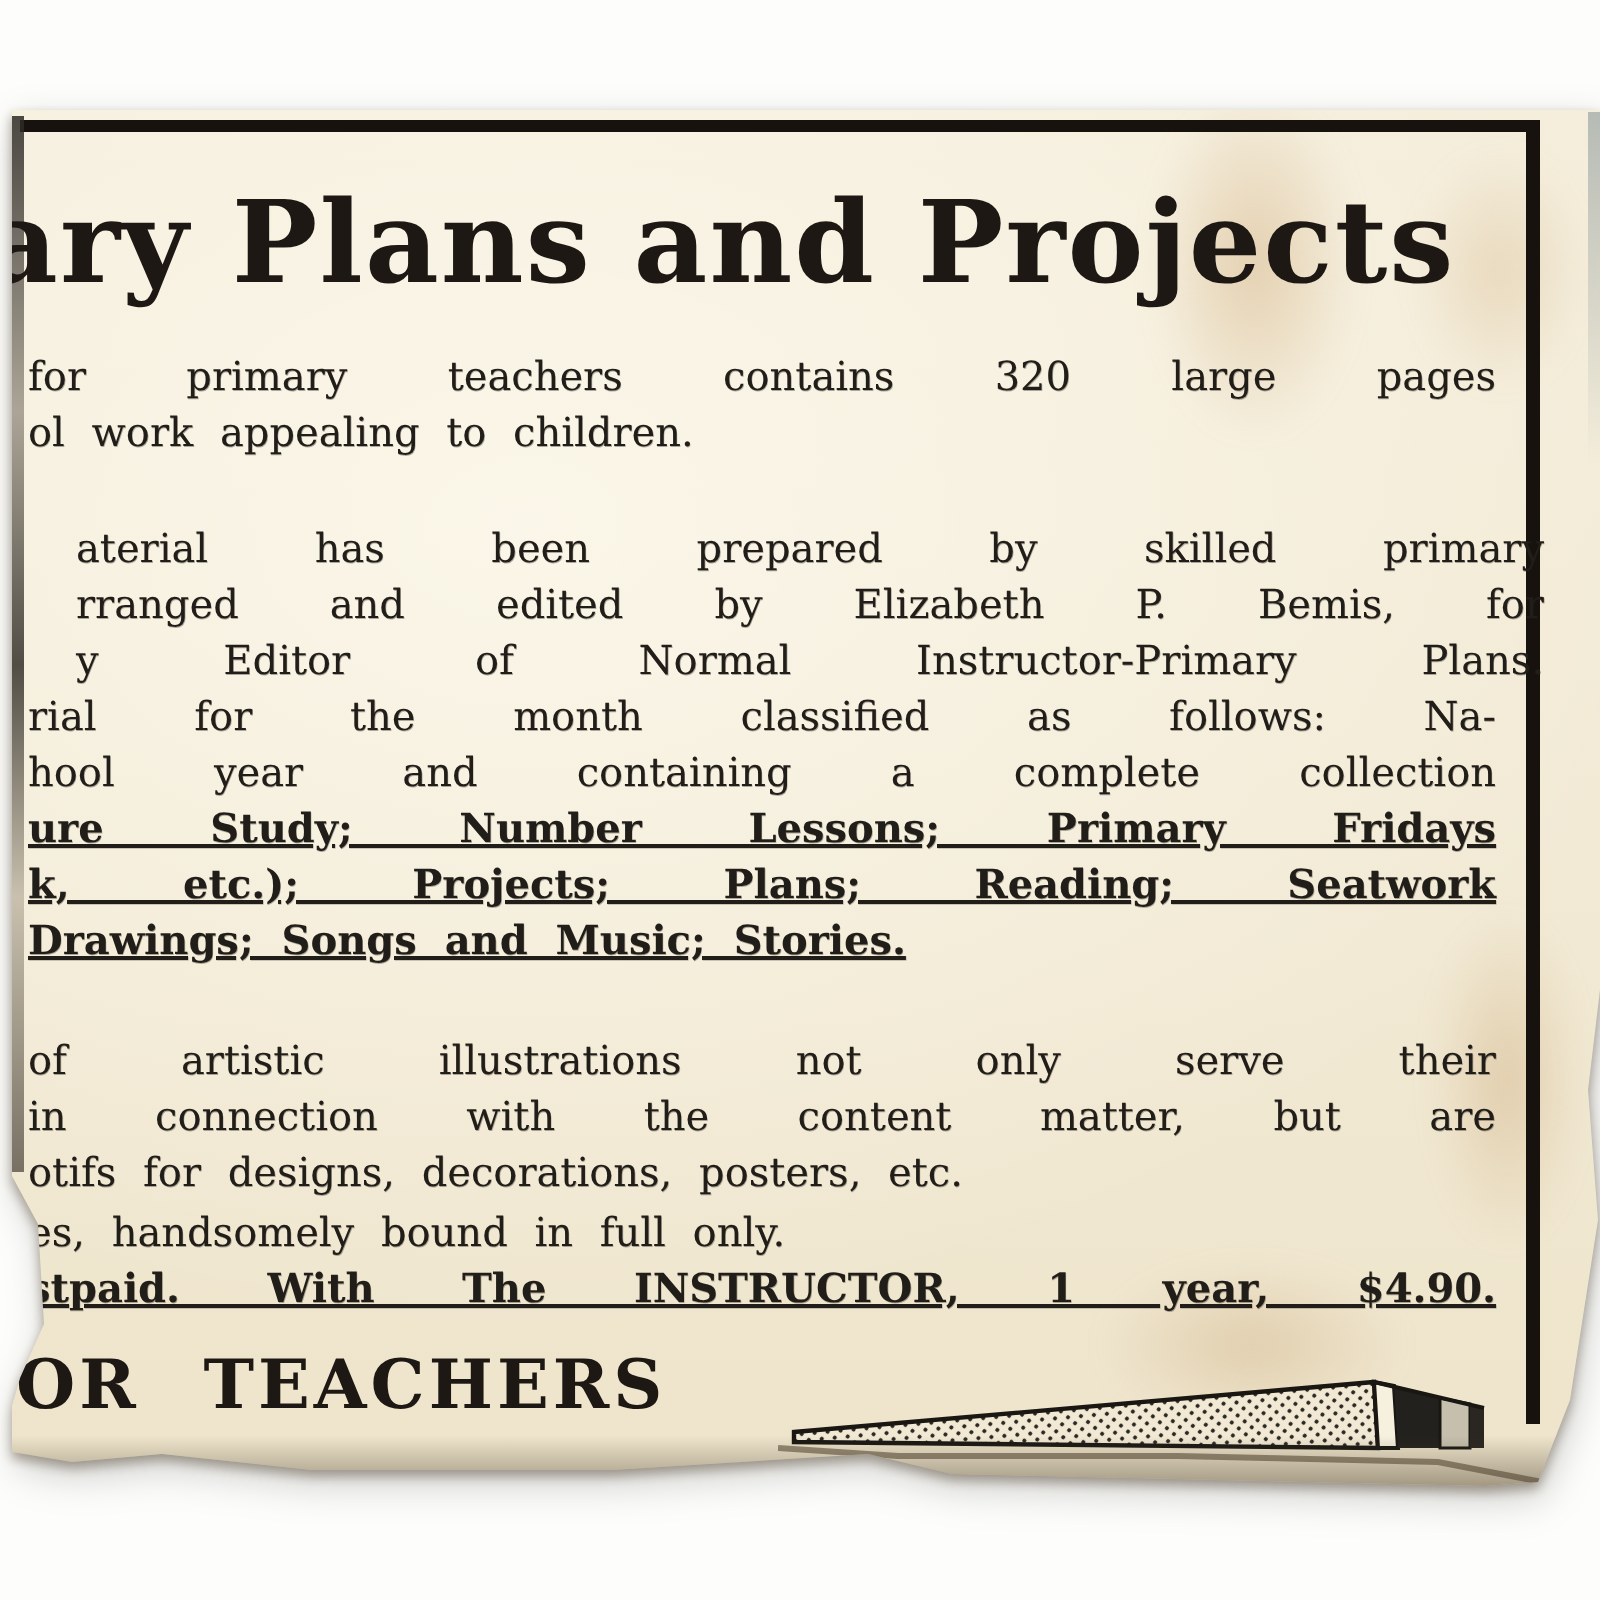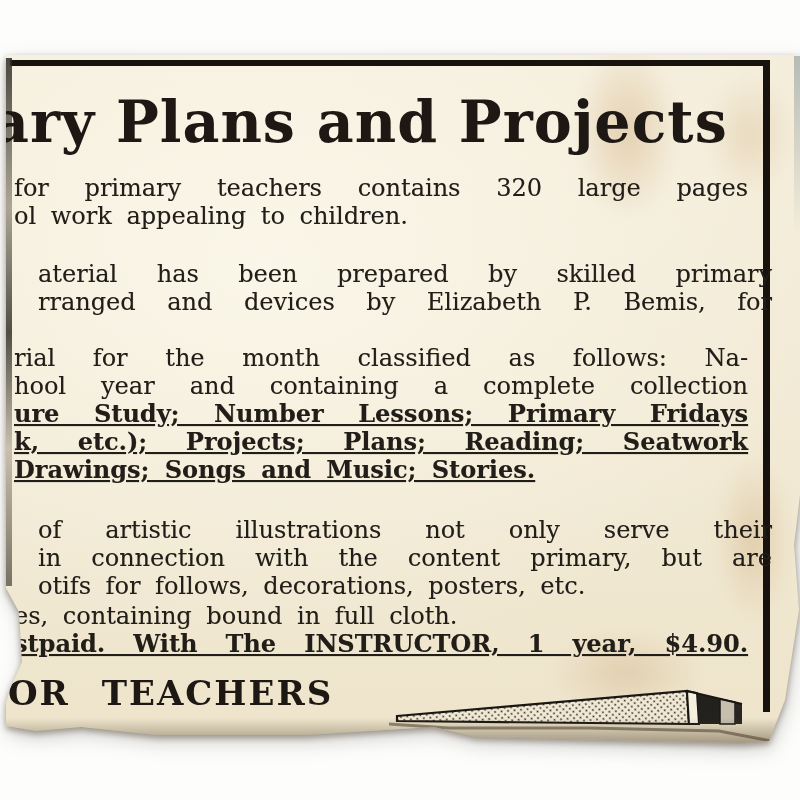--- a/index.html
+++ b/index.html
@@ -30,26 +30,26 @@
     background:linear-gradient(180deg,rgba(45,42,38,.85),rgba(80,72,60,.45) 28%,
       rgba(40,36,30,.8) 52%,rgba(120,108,90,.35) 74%,rgba(55,48,40,.65) 100%);}
   .edge-bottom{position:absolute;left:0;top:690px;width:100%;height:62px;
     background:linear-gradient(180deg,rgba(74,60,42,0) 0%,rgba(74,60,42,0) 45%,
       rgba(74,60,42,.45) 85%,rgba(50,40,28,.7) 100%);}
   .photo-edge{position:absolute;left:794px;top:56px;width:6px;height:175px;
     background:linear-gradient(180deg,#b6bbb5,rgba(182,187,181,0));}
   .headline{position:absolute;left:-14px;top:92px;width:780px;margin:0;
     font-size:57px;line-height:60px;font-weight:700;color:#1d1813;letter-spacing:1px;
     white-space:nowrap;}
-  .para{position:absolute;left:8px;width:734px;color:#211d18;font-size:24px;line-height:28px;
+  .para{position:absolute;left:8px;width:734px;color:#211d18;font-size:20px;line-height:28px;
     text-shadow:0.3px 0.3px 0 rgba(33,29,24,.35);}
   .para .ln{height:28px;white-space:nowrap;word-spacing:7px;}
   .para .ln.j{white-space:normal;text-align:justify;text-align-last:justify;word-spacing:2px;}
   .para .ln.b{font-weight:700;text-decoration:underline;}
-  .p1{top:174px;} .p2{top:260px;margin-left:24px;} .p3{top:344px;} .p4{top:516px;margin-left:24px;} .p5{top:602px;}
+  .p1{top:174px;} .p2{top:260px;margin-left:24px;} .p3{top:344px;} .p4{top:516px;} .p5{top:602px;}
   .footer-heading{position:absolute;left:2px;top:674px;margin:0;font-size:34px;line-height:38px;
     font-weight:700;color:#1d1813;letter-spacing:2px;word-spacing:18px;white-space:nowrap;}
   .illustration{position:absolute;left:383px;top:656px;width:395px;height:90px;}
 </style>
 </head>
 <body>
 
 <div class="scene">
   <div class="paper-wrap">
     <div class="paper">
@@ -65,39 +65,40 @@
 
       <h1 class="headline"><span>a</span><span>ry Plans and Projects</span></h1>
 
       <div class="para p1">
         <div class="ln j">for primary teachers contains 320 large pages</div>
         <div class="ln">ol work appealing to children.</div>
       </div>
 
       <div class="para p2">
         <div class="ln j">aterial has been prepared by skilled primary</div>
-        <div class="ln j">rranged and devices by Elizabeth P. Bemis, for</div>
+        <div class="ln j">rranged and edited by Elizabeth P. Bemis, for</div>
+        <div class="ln j">y Editor of Normal Instructor-Primary Plans.</div>
       </div>
 
       <div class="para p3">
         <div class="ln j">rial for the month classified as follows: Na-</div>
         <div class="ln j">hool year and containing a complete collection</div>
         <div class="ln j b">ure Study; Number Lessons; Primary Fridays</div>
         <div class="ln j b">k, etc.); Projects; Plans; Reading; Seatwork</div>
         <div class="ln b">Drawings; Songs and Music; Stories.</div>
       </div>
 
       <div class="para p4">
         <div class="ln j">of artistic illustrations not only serve their</div>
-        <div class="ln j">in connection with the content primary, but are</div>
-        <div class="ln">otifs for follows, decorations, posters, etc.</div>
+        <div class="ln j">in connection with the content matter, but are</div>
+        <div class="ln">otifs for designs, decorations, posters, etc.</div>
       </div>
 
       <div class="para p5">
-        <div class="ln">es, containing bound in full cloth.</div>
+        <div class="ln">es, handsomely bound in full only.</div>
         <div class="ln j b">stpaid.  With The INSTRUCTOR, 1 year, $4.90.</div>
       </div>
 
       <h2 class="footer-heading">OR TEACHERS</h2>
 
       <svg class="illustration" viewBox="0 0 395 90" xmlns="http://www.w3.org/2000/svg">
         <defs>
           <pattern id="dots" width="4.6" height="4.6" patternUnits="userSpaceOnUse" patternTransform="rotate(40)">
             <rect width="4.6" height="4.6" fill="#f1e9d4"></rect>
             <circle cx="2.3" cy="2.3" r="1" fill="#2b2823"></circle>

